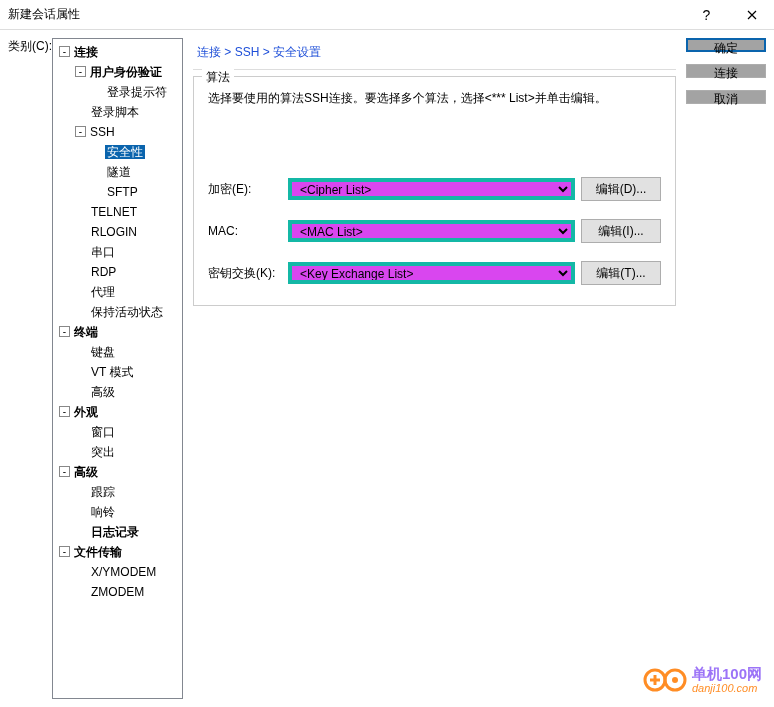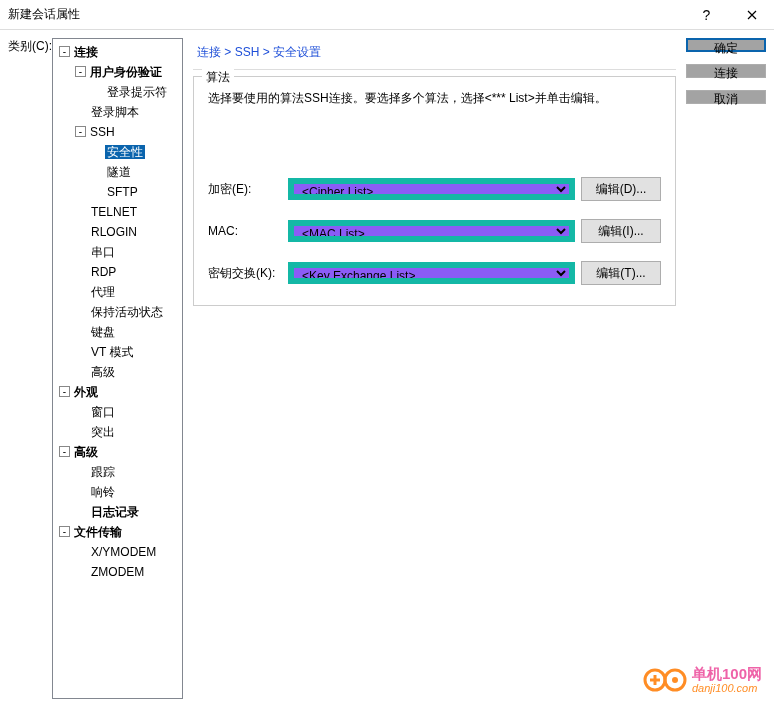--- a/index.html
+++ b/index.html
@@ -27,32 +27,32 @@
 
 .right-panel { flex: 1; padding-left: 10px; display: flex; }
 .content-area { flex: 1; }
 .breadcrumb { color: #1d4ed8; border-bottom: 1px solid #ddd; padding: 6px 4px 8px; margin-bottom: 6px; }
 
 .groupbox { border: 1px solid #ccc; padding: 12px 14px 20px; position: relative; }
 .groupbox-title { position: absolute; top: -8px; left: 8px; background: #fff; padding: 0 4px; }
 
 .form-row { display: flex; align-items: center; margin-top: 18px; }
 .form-row .flabel { width: 80px; }
-.form-row select { flex: 1; height: 22px; border: 6px solid #14b8a6; background: #8b5cf6; padding-left: 4px; font-size: 12px; font-family: inherit; }
+.form-row select { flex: 1; height: 22px; border: 4px solid #14b8a6; background: #d946ef; padding-left: 4px; font-size: 12px; font-family: inherit; }
 .form-row .edit-btn { width: 80px; height: 24px; margin-left: 6px; border: 1px solid #adadad; background: #e1e1e1; cursor: pointer; font-size: 12px; font-family: inherit; }
 .instr { margin-bottom: 70px; line-height: 1.5; }
 
 .side-buttons { width: 80px; margin-left: 10px; }
 .side-buttons button { width: 100%; height: 14px; margin-bottom: 12px; border: 1px solid #adadad; background: #a3a3a3; cursor: pointer; font-size: 12px; font-family: inherit; }
 .side-buttons button.primary { border: 2px solid #0a64ad; }
 
 .watermark { position: absolute; right: 12px; bottom: 12px; display: flex; align-items: center; opacity: 0.85; }
 .watermark svg { width: 46px; height: 30px; margin-right: 4px; }
 .wm-text { line-height: 1.1; }
-.wm-top { color: #ec4899; font-size: 15px; font-weight: bold; }
+.wm-top { color: #8b5cf6; font-size: 15px; font-weight: bold; }
 .wm-bot { color: #ff7a00; font-size: 11px; font-style: italic; }
 </style>
 </head>
 <body>
 
 <div class="titlebar">
   <span class="title-text">新建会话属性</span>
   <div class="title-btn">?</div>
   <div class="title-btn title-close">
     <svg viewBox="0 0 10 10">
@@ -72,20 +72,21 @@
         <div class="tree-node ind1"><span class="twisty">-</span><span class="label">SSH</span></div>
         <div class="tree-node ind2 selected"><span class="spacer"></span><span class="label">安全性</span></div>
         <div class="tree-node ind2"><span class="spacer"></span><span class="label">隧道</span></div>
         <div class="tree-node ind2"><span class="spacer"></span><span class="label">SFTP</span></div>
         <div class="tree-node ind1"><span class="spacer"></span><span class="label">TELNET</span></div>
         <div class="tree-node ind1"><span class="spacer"></span><span class="label">RLOGIN</span></div>
         <div class="tree-node ind1"><span class="spacer"></span><span class="label">串口</span></div>
         <div class="tree-node ind1"><span class="spacer"></span><span class="label">RDP</span></div>
         <div class="tree-node ind1"><span class="spacer"></span><span class="label">代理</span></div>
         <div class="tree-node ind1"><span class="spacer"></span><span class="label">保持活动状态</span></div>
+        <div class="tree-node ind0 bold"><span class="twisty">-</span><span class="label">终端</span></div>
         <div class="tree-node ind1"><span class="spacer"></span><span class="label">键盘</span></div>
         <div class="tree-node ind1"><span class="spacer"></span><span class="label">VT 模式</span></div>
         <div class="tree-node ind1"><span class="spacer"></span><span class="label">高级</span></div>
         <div class="tree-node ind0 bold"><span class="twisty">-</span><span class="label">外观</span></div>
         <div class="tree-node ind1"><span class="spacer"></span><span class="label">窗口</span></div>
         <div class="tree-node ind1"><span class="spacer"></span><span class="label">突出</span></div>
         <div class="tree-node ind0 bold"><span class="twisty">-</span><span class="label">高级</span></div>
         <div class="tree-node ind1"><span class="spacer"></span><span class="label">跟踪</span></div>
         <div class="tree-node ind1"><span class="spacer"></span><span class="label">响铃</span></div>
         <div class="tree-node ind1 bold"><span class="spacer"></span><span class="label">日志记录</span></div>

